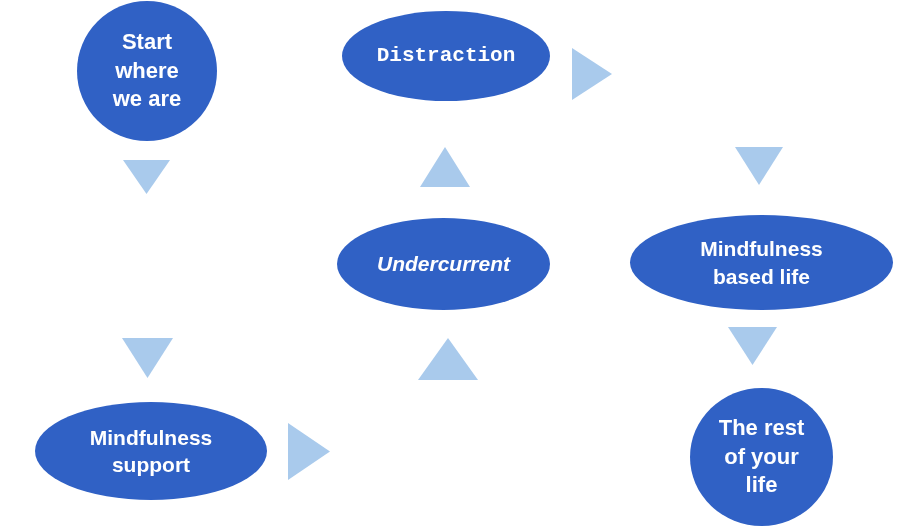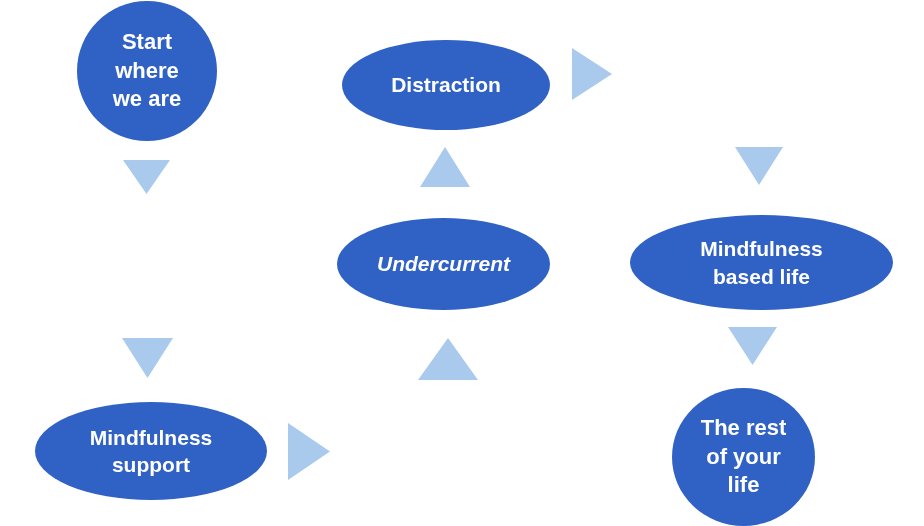--- a/index.html
+++ b/index.html
@@ -42,24 +42,24 @@
   .dir-down  { clip-path: polygon(0 0, 100% 0, 50% 100%); }
   .dir-up    { clip-path: polygon(50% 0, 100% 100%, 0 100%); }
   .dir-right { clip-path: polygon(0 0, 100% 50%, 0 100%); }
 
   
   .n0 { left: 77px;  top: 1px;   width: 140px; height: 140px; font-size: 22px; }
   .n1 { left: 36px;  top: 215px; width: 229px; height: 92px; }
   .n2 { left: 35px;  top: 402px; width: 232px; height: 98px; }
   .n3 { left: 358px; top: 408px; width: 184px; height: 95px; }
   .n4 { left: 337px; top: 218px; width: 213px; height: 92px; font-style: italic; }
-  .n5 { left: 342px; top: 40px;  width: 208px; height: 90px; }
+  .n5 { left: 342px; top: 11px;  width: 208px; height: 90px; font-family: Liberation Mono, monospace; }
   .n6 { left: 632px; top: 23px;  width: 251px; height: 97px; }
   .n7 { left: 630px; top: 215px; width: 263px; height: 95px; }
-  .n8 { left: 672px; top: 388px; width: 143px; height: 138px; font-size: 22px; }
+  .n8 { left: 690px; top: 388px; width: 143px; height: 138px; font-size: 22px; }
 
   
   .a0 { left: 123px; top: 160px; width: 47px; height: 34px; }
   .a1 { left: 122px; top: 338px; width: 51px; height: 40px; }
   .a2 { left: 288px; top: 423px; width: 42px; height: 57px; }
   .a3 { left: 418px; top: 338px; width: 60px; height: 42px; }
   .a4 { left: 420px; top: 147px; width: 50px; height: 40px; }
   .a5 { left: 572px; top: 48px;  width: 40px; height: 52px; }
   .a6 { left: 735px; top: 147px; width: 48px; height: 38px; }
   .a7 { left: 728px; top: 327px; width: 49px; height: 38px; }

